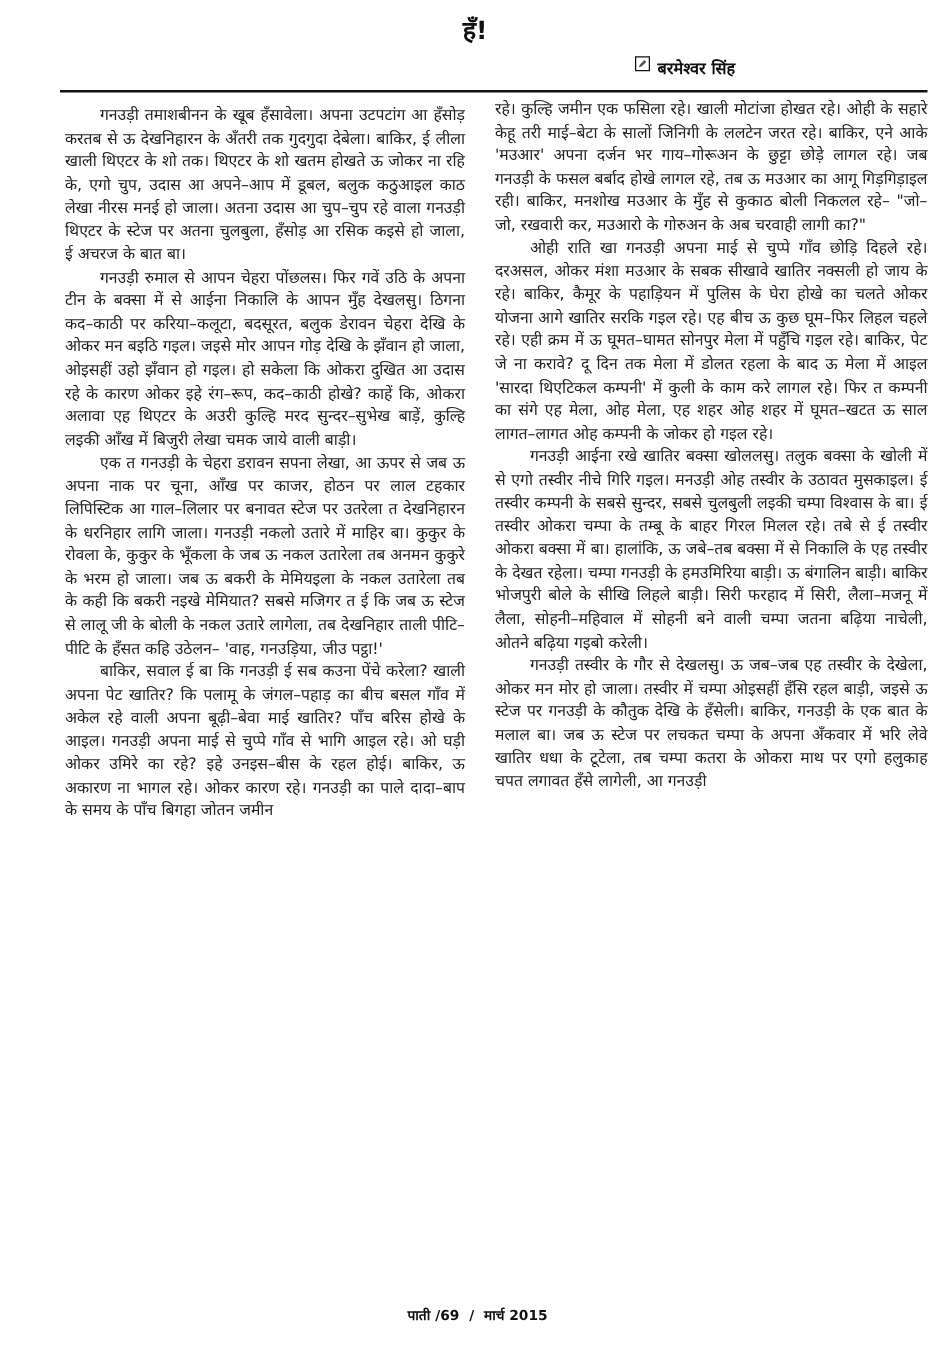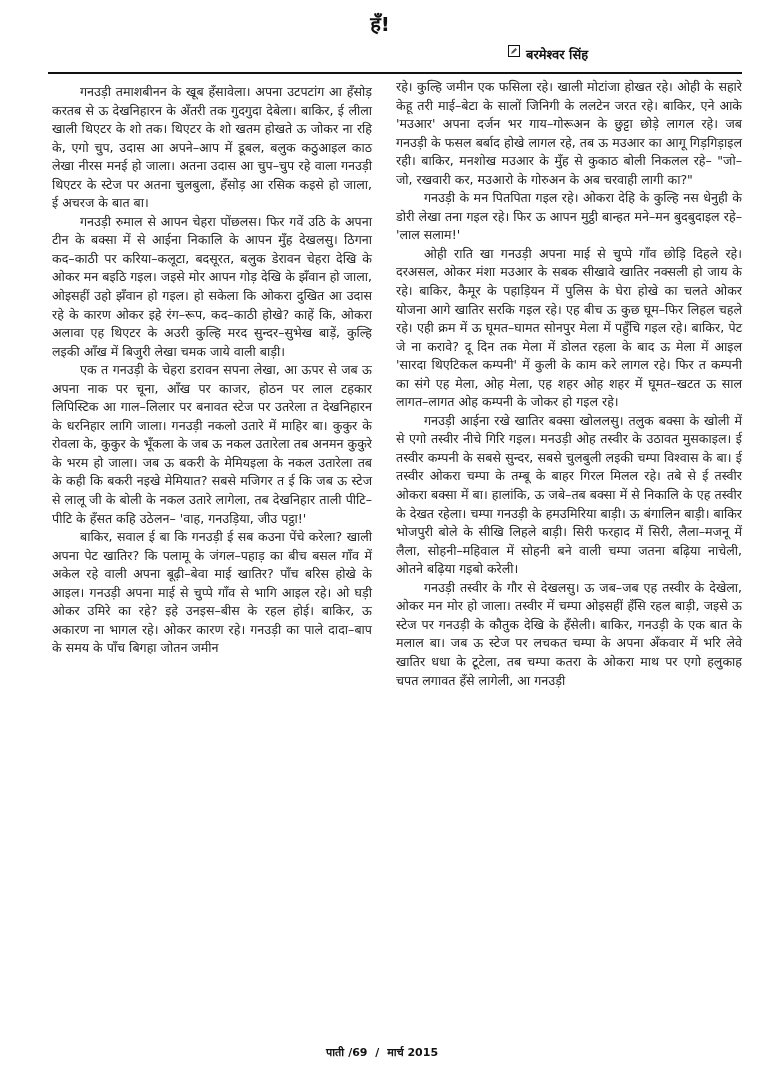--- a/index.html
+++ b/index.html
@@ -57,21 +57,20 @@
 
 <div class="col col-left">
   <p class="indent">गनउड़ी तमाशबीनन के खूब हँसावेला। अपना उटपटांग आ हँसोड़ करतब से ऊ देखनिहारन के अँतरी तक गुदगुदा देबेला। बाकिर, ई लीला खाली थिएटर के शो तक। थिएटर के शो खतम होखते ऊ जोकर ना रहि के, एगो चुप, उदास आ अपने–आप में डूबल, बलुक कठुआइल काठ लेखा नीरस मनई हो जाला। अतना उदास आ चुप–चुप रहे वाला गनउड़ी थिएटर के स्टेज पर अतना चुलबुला, हँसोड़ आ रसिक कइसे हो जाला, ई अचरज के बात बा।</p>
   <p class="indent">गनउड़ी रुमाल से आपन चेहरा पोंछलस। फिर गवें उठि के अपना टीन के बक्सा में से आईना निकालि के आपन मुँह देखलसु। ठिगना कद–काठी पर करिया–कलूटा, बदसूरत, बलुक डेरावन चेहरा देखि के ओकर मन बइठि गइल। जइसे मोर आपन गोड़ देखि के झँवान हो जाला, ओइसहीं उहो झँवान हो गइल। हो सकेला कि ओकरा दुखित आ उदास रहे के कारण ओकर इहे रंग–रूप, कद–काठी होखे? काहें कि, ओकरा अलावा एह थिएटर के अउरी कुल्हि मरद सुन्दर–सुभेख बाड़ें, कुल्हि लइकी आँख में बिजुरी लेखा चमक जाये वाली बाड़ी।</p>
   <p class="indent">एक त गनउड़ी के चेहरा डरावन सपना लेखा, आ ऊपर से जब ऊ अपना नाक पर चूना, आँख पर काजर, होठन पर लाल टहकार लिपिस्टिक आ गाल–लिलार पर बनावत स्टेज पर उतरेला त देखनिहारन के धरनिहार लागि जाला। गनउड़ी नकलो उतारे में माहिर बा। कुकुर के रोवला के, कुकुर के भूँकला के जब ऊ नकल उतारेला तब अनमन कुकुरे के भरम हो जाला। जब ऊ बकरी के मेमियइला के नकल उतारेला तब के कही कि बकरी नइखे मेमियात? सबसे मजिगर त ई कि जब ऊ स्टेज से लालू जी के बोली के नकल उतारे लागेला, तब देखनिहार ताली पीटि–पीटि के हँसत कहि उठेलन– 'वाह, गनउड़िया, जीउ पट्ठा!'</p>
   <p class="indent">बाकिर, सवाल ई बा कि गनउड़ी ई सब कउना पेंचे करेला? खाली अपना पेट खातिर? कि पलामू के जंगल–पहाड़ का बीच बसल गाँव में अकेल रहे वाली अपना बूढ़ी–बेवा माई खातिर? पाँच बरिस होखे के आइल। गनउड़ी अपना माई से चुप्पे गाँव से भागि आइल रहे। ओ घड़ी ओकर उमिरे का रहे? इहे उनइस–बीस के रहल होई। बाकिर, ऊ अकारण ना भागल रहे। ओकर कारण रहे। गनउड़ी का पाले दादा–बाप के समय के पाँच बिगहा जोतन जमीन</p>
 </div>
 
 <div class="col col-right">
   <p>रहे। कुल्हि जमीन एक फसिला रहे। खाली मोटांजा होखत रहे। ओही के सहारे केहू तरी माई–बेटा के सालों जिनिगी के ललटेन जरत रहे। बाकिर, एने आके 'मउआर' अपना दर्जन भर गाय–गोरूअन के छुट्टा छोड़े लागल रहे। जब गनउड़ी के फसल बर्बाद होखे लागल रहे, तब ऊ मउआर का आगू गिड़गिड़ाइल रही। बाकिर, मनशोख मउआर के मुँह से कुकाठ बोली निकलल रहे– "जो–जो, रखवारी कर, मउआरो के गोरुअन के अब चरवाही लागी का?"</p>
-  <p class="indent">गनउड़ी के मन पितपिता गइल रहे। ओकरा देहि के कुल्हि नस धेनुही के डोरी लेखा तना गइल रहे। फिर ऊ आपन मुट्ठी बान्हत मने–मन बुदबुदाइल रहे– 'लाल सलाम!'</p>
   <p class="indent">ओही राति खा गनउड़ी अपना माई से चुप्पे गाँव छोड़ि दिहले रहे। दरअसल, ओकर मंशा मउआर के सबक सीखावे खातिर नक्सली हो जाय के रहे। बाकिर, कैमूर के पहाड़ियन में पुलिस के घेरा होखे का चलते ओकर योजना आगे खातिर सरकि गइल रहे। एह बीच ऊ कुछ घूम–फिर लिहल चहले रहे। एही क्रम में ऊ घूमत–घामत सोनपुर मेला में पहुँचि गइल रहे। बाकिर, पेट जे ना करावे? दू दिन तक मेला में डोलत रहला के बाद ऊ मेला में आइल 'सारदा थिएटिकल कम्पनी' में कुली के काम करे लागल रहे। फिर त कम्पनी का संगे एह मेला, ओह मेला, एह शहर ओह शहर में घूमत–खटत ऊ साल लागत–लागत ओह कम्पनी के जोकर हो गइल रहे।</p>
   <p class="indent">गनउड़ी आईना रखे खातिर बक्सा खोललसु। तलुक बक्सा के खोली में से एगो तस्वीर नीचे गिरि गइल। मनउड़ी ओह तस्वीर के उठावत मुसकाइल। ई तस्वीर कम्पनी के सबसे सुन्दर, सबसे चुलबुली लइकी चम्पा विश्वास के बा। ई तस्वीर ओकरा चम्पा के तम्बू के बाहर गिरल मिलल रहे। तबे से ई तस्वीर ओकरा बक्सा में बा। हालांकि, ऊ जबे–तब बक्सा में से निकालि के एह तस्वीर के देखत रहेला। चम्पा गनउड़ी के हमउमिरिया बाड़ी। ऊ बंगालिन बाड़ी। बाकिर भोजपुरी बोले के सीखि लिहले बाड़ी। सिरी फरहाद में सिरी, लैला–मजनू में लैला, सोहनी–महिवाल में सोहनी बने वाली चम्पा जतना बढ़िया नाचेली, ओतने बढ़िया गइबो करेली।</p>
   <p class="indent">गनउड़ी तस्वीर के गौर से देखलसु। ऊ जब–जब एह तस्वीर के देखेला, ओकर मन मोर हो जाला। तस्वीर में चम्पा ओइसहीं हँसि रहल बाड़ी, जइसे ऊ स्टेज पर गनउड़ी के कौतुक देखि के हँसेली। बाकिर, गनउड़ी के एक बात के मलाल बा। जब ऊ स्टेज पर लचकत चम्पा के अपना अँकवार में भरि लेवे खातिर धधा के टूटेला, तब चम्पा कतरा के ओकरा माथ पर एगो हलुकाह चपत लगावत हँसे लागेली, आ गनउड़ी</p>
 </div>
 
 <div class="footer">
   <span>पाती</span><span>/69</span>
   <span>/</span>
   <span>मार्च 2015</span>
 </div>

